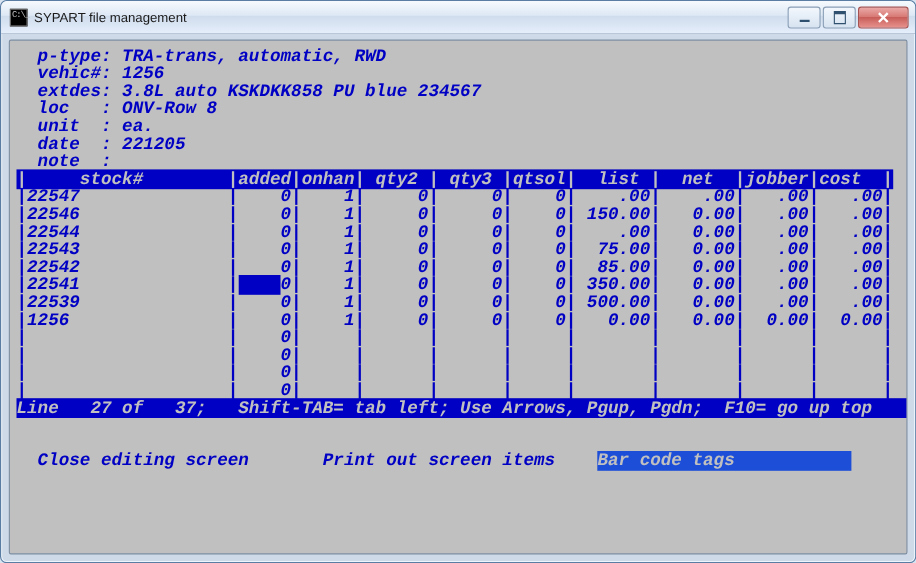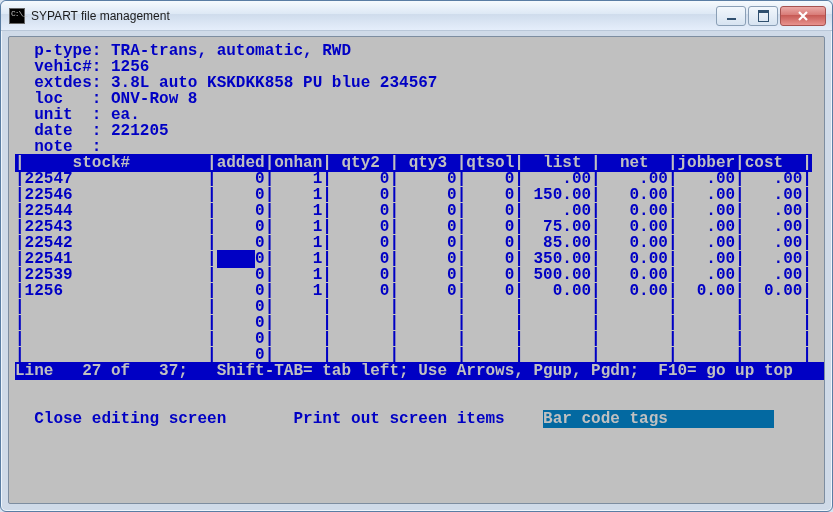--- a/index.html
+++ b/index.html
@@ -56,33 +56,34 @@
 
   
   .client {
     flex: 1;
     margin: 5px 7px 7px 7px;
     background: #c0c0c0;
     border: 1px solid #7d8da0;
     border-radius: 2px;
     padding: 6px 6px 6px 6px;
     overflow: hidden;
+    font-style: italic;
   }
   .term {
     font-family: "Courier New", monospace;
     font-size: 16px;
     line-height: 16px;
     letter-spacing: 0;
     color: #0000c4;
     white-space: pre;
     font-weight: bold;
   }
   .inv { background: #0000c4; color: #c0c0c0; text-align: center; } 
   
-  .hot { background: #0369a1; color: #c0c0c0; }
+  .hot { background: #1d4ed8; color: #c0c0c0; }
 
   
   .line { display: block; height: 16px; }
 </style>
 </head>
 <body>
 
 <div class="window">
   <div class="titlebar">
     <div class="icon"></div>

